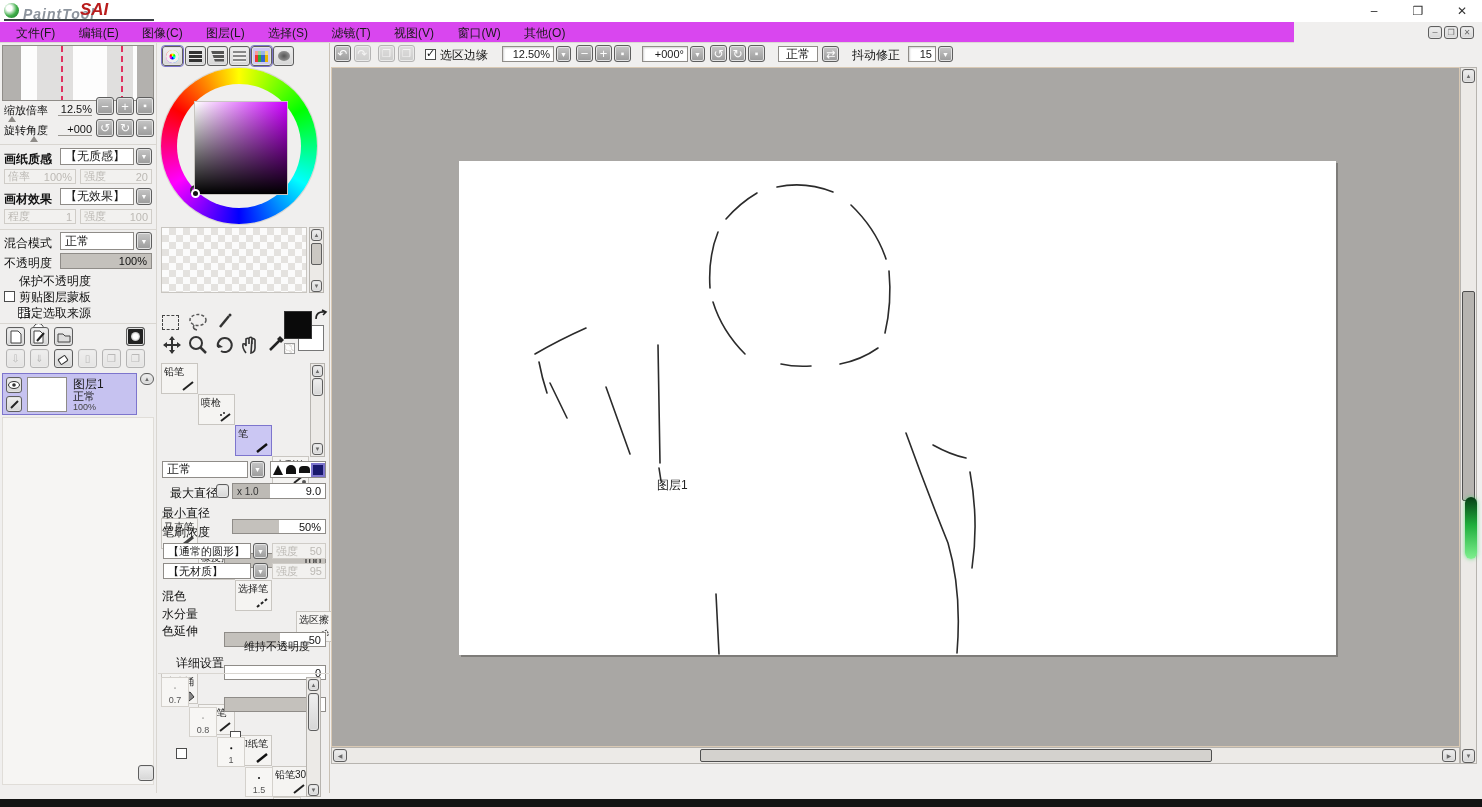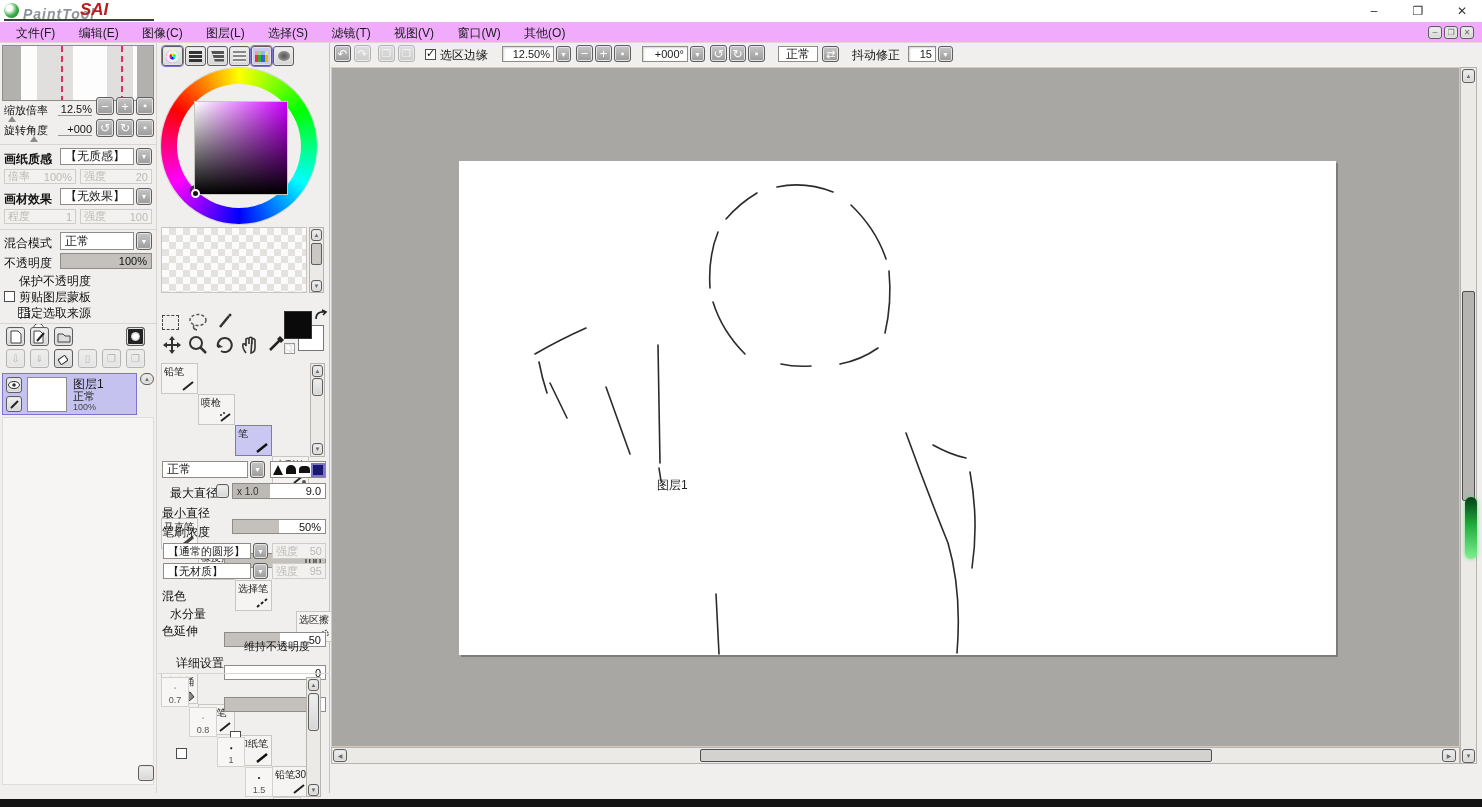--- a/index.html
+++ b/index.html
@@ -75,21 +75,21 @@
         <span>–</span>
       </div>
     <div class="abs winbtn" style="left:1398px;top:0;">
         <span>❐</span>
       </div>
     <div class="abs winbtn" style="left:1442px;top:0;">
         <span>✕</span>
       </div>
   </div>
 
-  <div class="abs" style="left:0;top:22px;width:1482px;height:21px;background:#f0abfc;border-bottom:1px solid #dcd9d4;padding-left:25px;">
+  <div class="abs" style="left:0;top:22px;width:1294px;height:21px;background:#d946ef;border-bottom:1px solid #dcd9d4;padding-left:25px;">
     <div class="abs" style="left:6px;top:0;">
       <span class="menu-item">文件(F)</span>
       <span class="menu-item">编辑(E)</span>
       <span class="menu-item">图像(C)</span>
       <span class="menu-item">图层(L)</span>
       <span class="menu-item">选择(S)</span>
       <span class="menu-item">滤镜(T)</span>
       <span class="menu-item">视图(V)</span>
       <span class="menu-item">窗口(W)</span>
       <span class="menu-item">其他(O)</span>
@@ -544,21 +544,21 @@
     <div class="abs field dis" style="left:114px;top:520px;width:54px;height:16px;">
         <span class="fl">强度</span>
         <span>95</span>
       </div>
 
     <span class="abs lbl" style="left:4px;top:545px;">混色</span>
     <div class="abs bar" style="left:66px;top:543px;width:102px;height:15px;">
         <div class="fill" style="width:55%;"></div>
         <span class="v">50</span>
       </div>
-    <span class="abs lbl" style="left:4px;top:563px;margin-left:8px;">水分量</span>
+    <span class="abs lbl" style="left:4px;top:563px;">水分量</span>
     <div class="abs bar" style="left:66px;top:561px;width:102px;height:15px;">
         <div class="fill" style="width:0;"></div>
         <span class="v">0</span>
       </div>
     <span class="abs lbl" style="left:4px;top:580px;">色延伸</span>
     <div class="abs bar" style="left:66px;top:578px;width:102px;height:15px;">
         <div class="fill" style="width:82%;"></div>
         <span class="v">80</span>
       </div>
 

